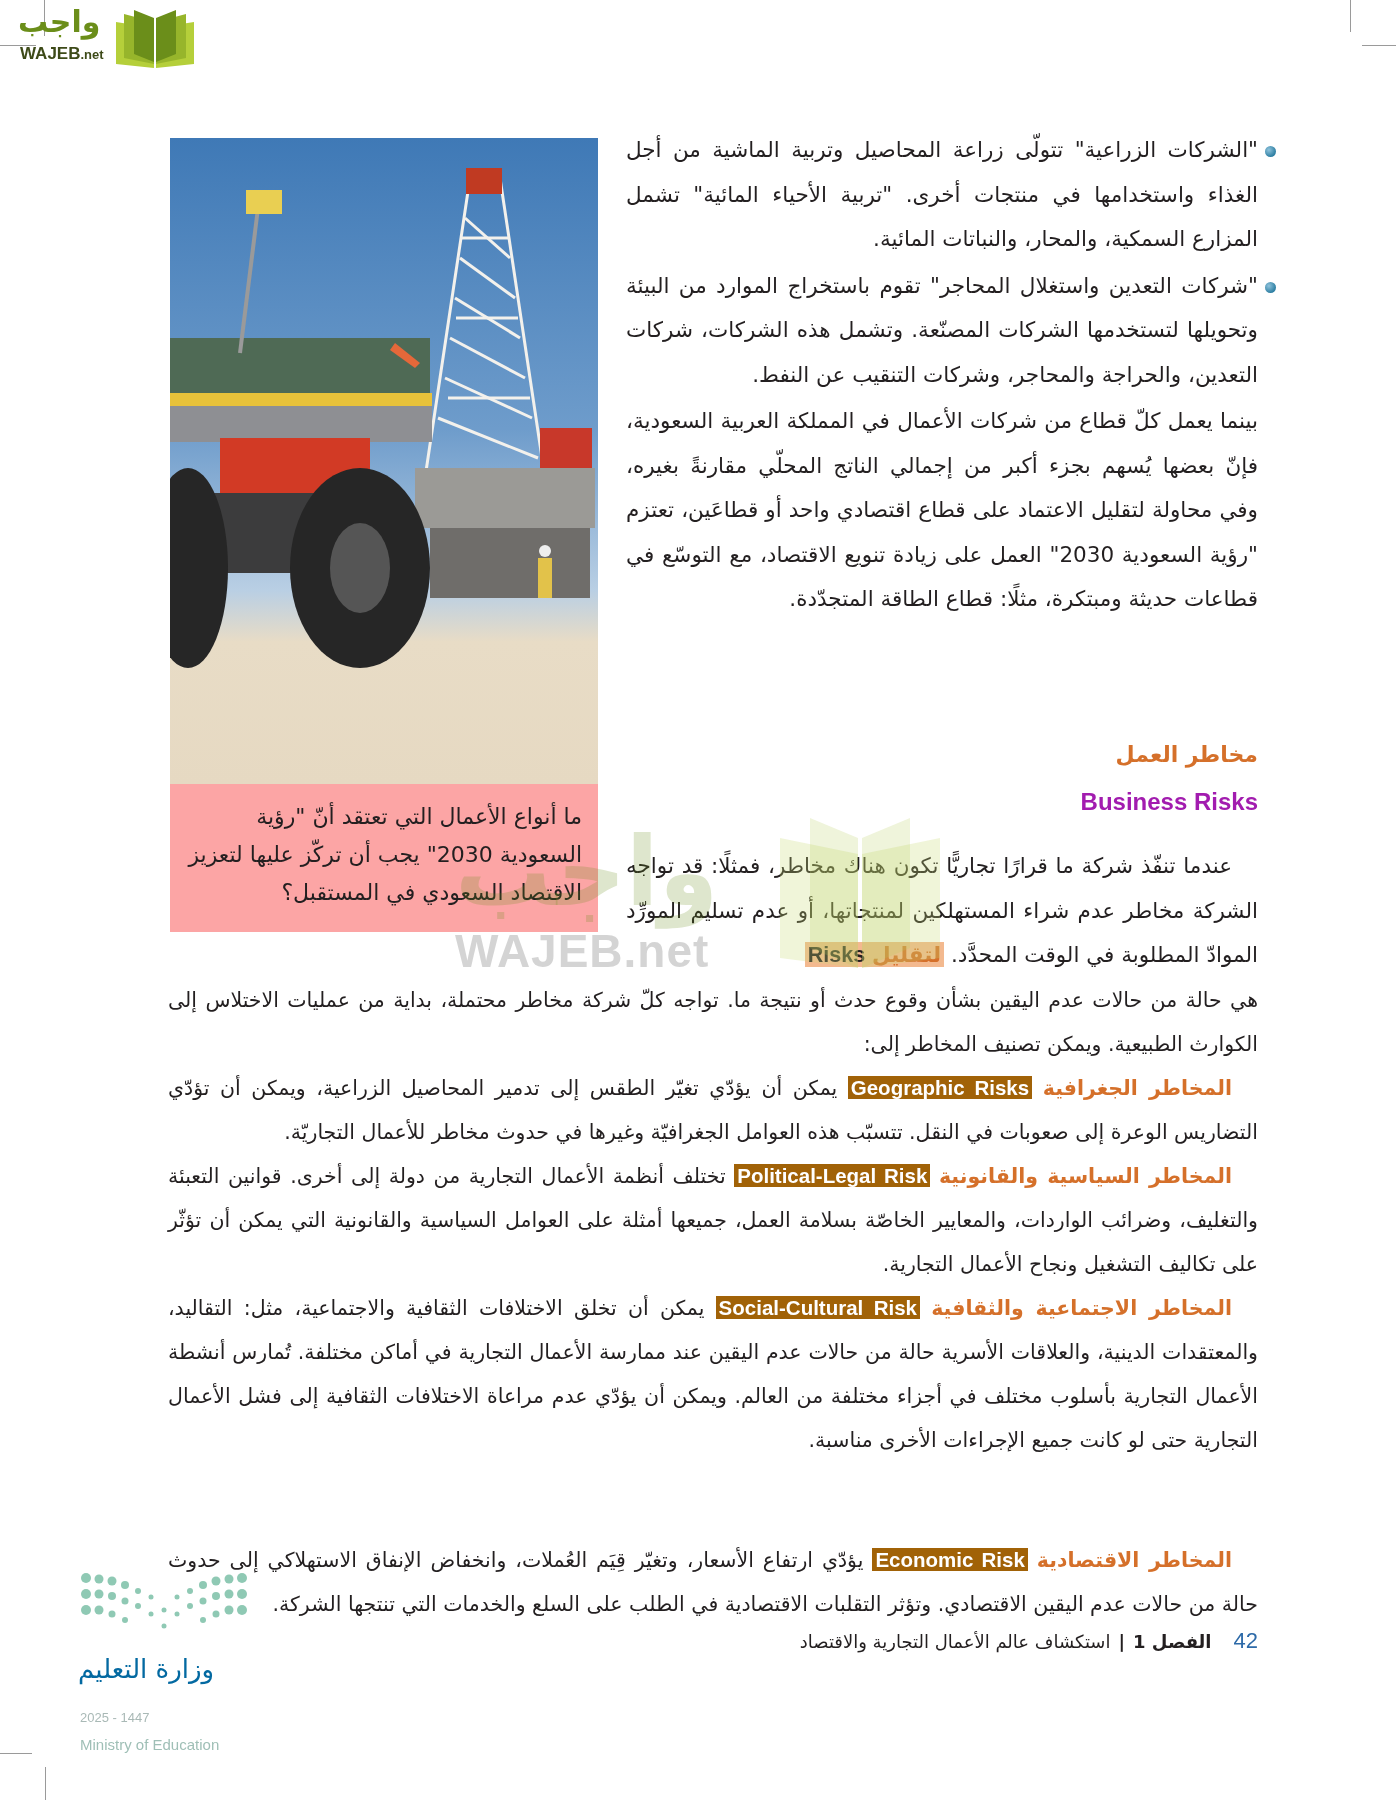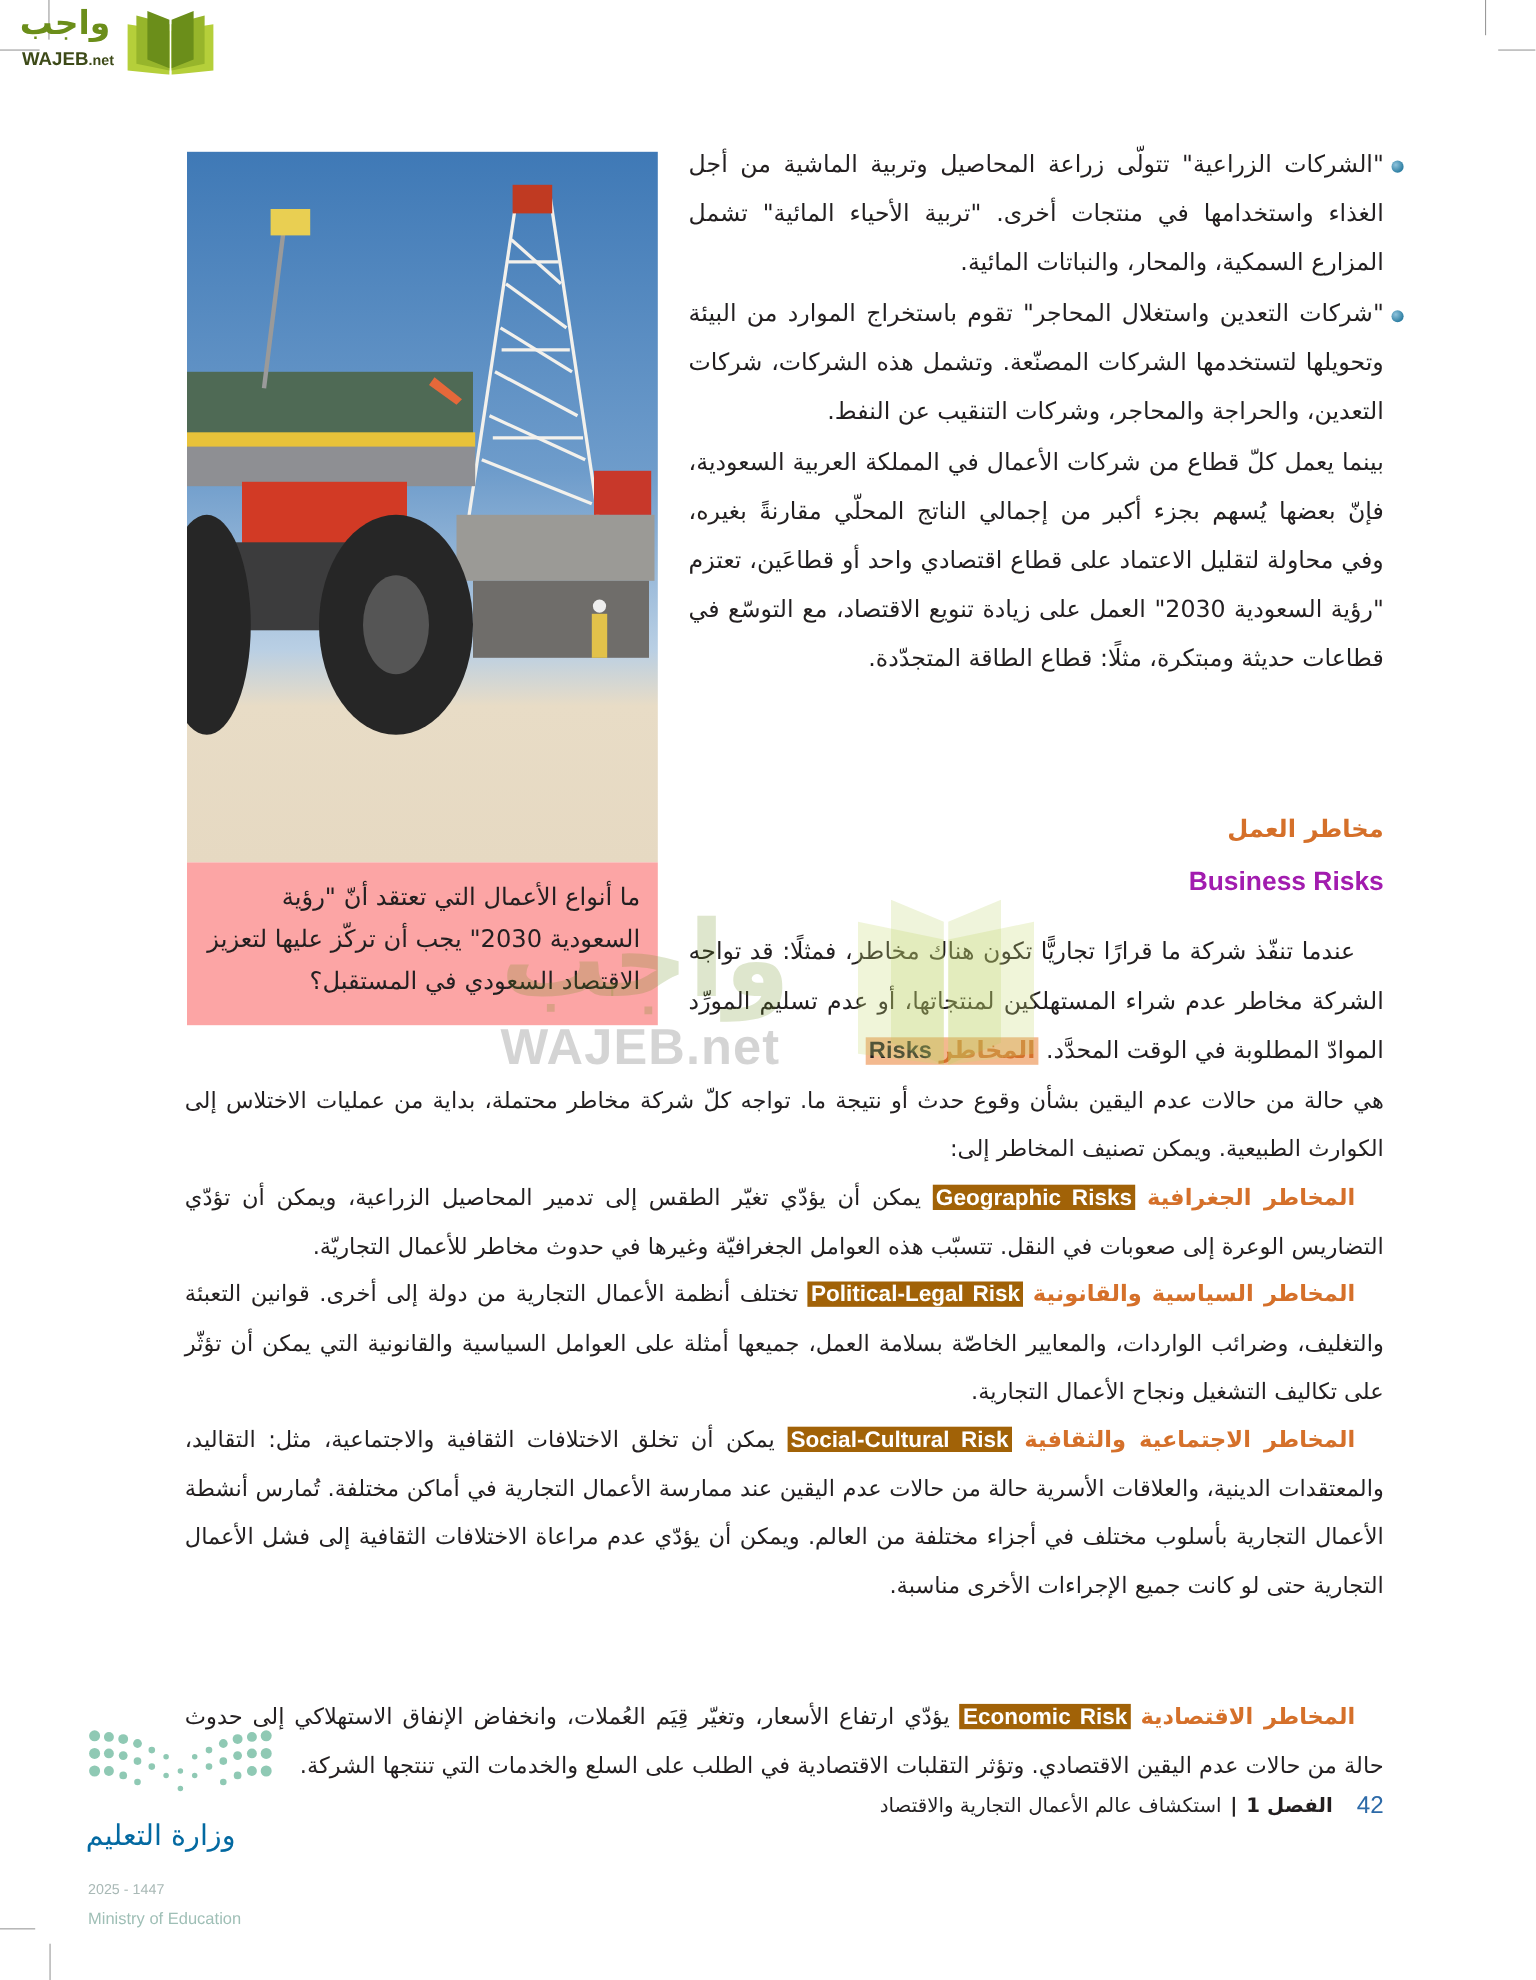--- a/index.html
+++ b/index.html
@@ -160,21 +160,21 @@
     <span class="dot"></span>
     <p><span>"شركات التعدين واستغلال المحاجر"</span><span> تقوم باستخراج الموارد من البيئة وتحويلها لتستخدمها الشركات المصنّعة. وتشمل هذه الشركات، شركات التعدين، والحراجة والمحاجر، وشركات التنقيب عن النفط.</span></p>
   </div>
   <p style="margin-top:2px;">بينما يعمل كلّ قطاع من شركات الأعمال في المملكة العربية السعودية، فإنّ بعضها يُسهم بجزء أكبر من إجمالي الناتج المحلّي مقارنةً بغيره، وفي محاولة لتقليل الاعتماد على قطاع اقتصادي واحد أو قطاعَين، تعتزم "رؤية السعودية 2030" العمل على زيادة تنويع الاقتصاد، مع التوسّع في قطاعات حديثة ومبتكرة، مثلًا: قطاع الطاقة المتجدّدة.</p>
 </div>
 
 <div class="section-title-ar">مخاطر العمل</div>
 <div class="section-title-en">Business Risks</div>
 
 <div class="intro">
-  <p><span class="indent"></span><span>عندما تنفّذ شركة ما قرارًا تجاريًّا تكون هناك مخاطر، فمثلًا: قد تواجه الشركة مخاطر عدم شراء المستهلكين لمنتجاتها، أو عدم تسليم المورِّد الموادّ المطلوبة في الوقت المحدَّد.</span> <span class="key-hl"><span class="k-ar">المخاطر</span> <span class="k-en">Risks</span></span></p>
+  <p><span class="indent"></span><span>عندما تنفّذ شركة ما قرارًا تجاريًّا تكون هناك مخاطر، فمثلًا: قد تواجه الشركة مخاطر عدم شراء المستهلكين لمنتجاتها، أو عدم تسليم المورِّد الموادّ المطلوبة في الوقت المحدَّد.</span> <span class="key-hl"><span class="k-ar">لتقليل</span> <span class="k-en">Risks</span></span></p>
 </div>
 
 <div class="full" style="top:978px;"> هي حالة من حالات عدم اليقين بشأن وقوع حدث أو نتيجة ما. تواجه كلّ شركة مخاطر محتملة، بداية من عمليات الاختلاس إلى الكوارث الطبيعية. ويمكن تصنيف المخاطر إلى:</div>
 
 <div class="full" style="top:1066px;">
   <p><span class="indent"></span><span class="term-ar">المخاطر الجغرافية</span> <span class="term-en">Geographic Risks</span><span> يمكن أن يؤدّي تغيّر الطقس إلى تدمير المحاصيل الزراعية، ويمكن أن تؤدّي التضاريس الوعرة إلى صعوبات في النقل. تتسبّب هذه العوامل الجغرافيّة وغيرها في حدوث مخاطر للأعمال التجاريّة.</span></p>
 </div>
 
 <div class="full" style="top:1154px;">
   <p><span class="indent"></span><span class="term-ar">المخاطر السياسية والقانونية</span> <span class="term-en">Political-Legal Risk</span><span> تختلف أنظمة الأعمال التجارية من دولة إلى أخرى. قوانين التعبئة والتغليف، وضرائب الواردات، والمعايير الخاصّة بسلامة العمل، جميعها أمثلة على العوامل السياسية والقانونية التي يمكن أن تؤثّر على تكاليف التشغيل ونجاح الأعمال التجارية.</span></p>

